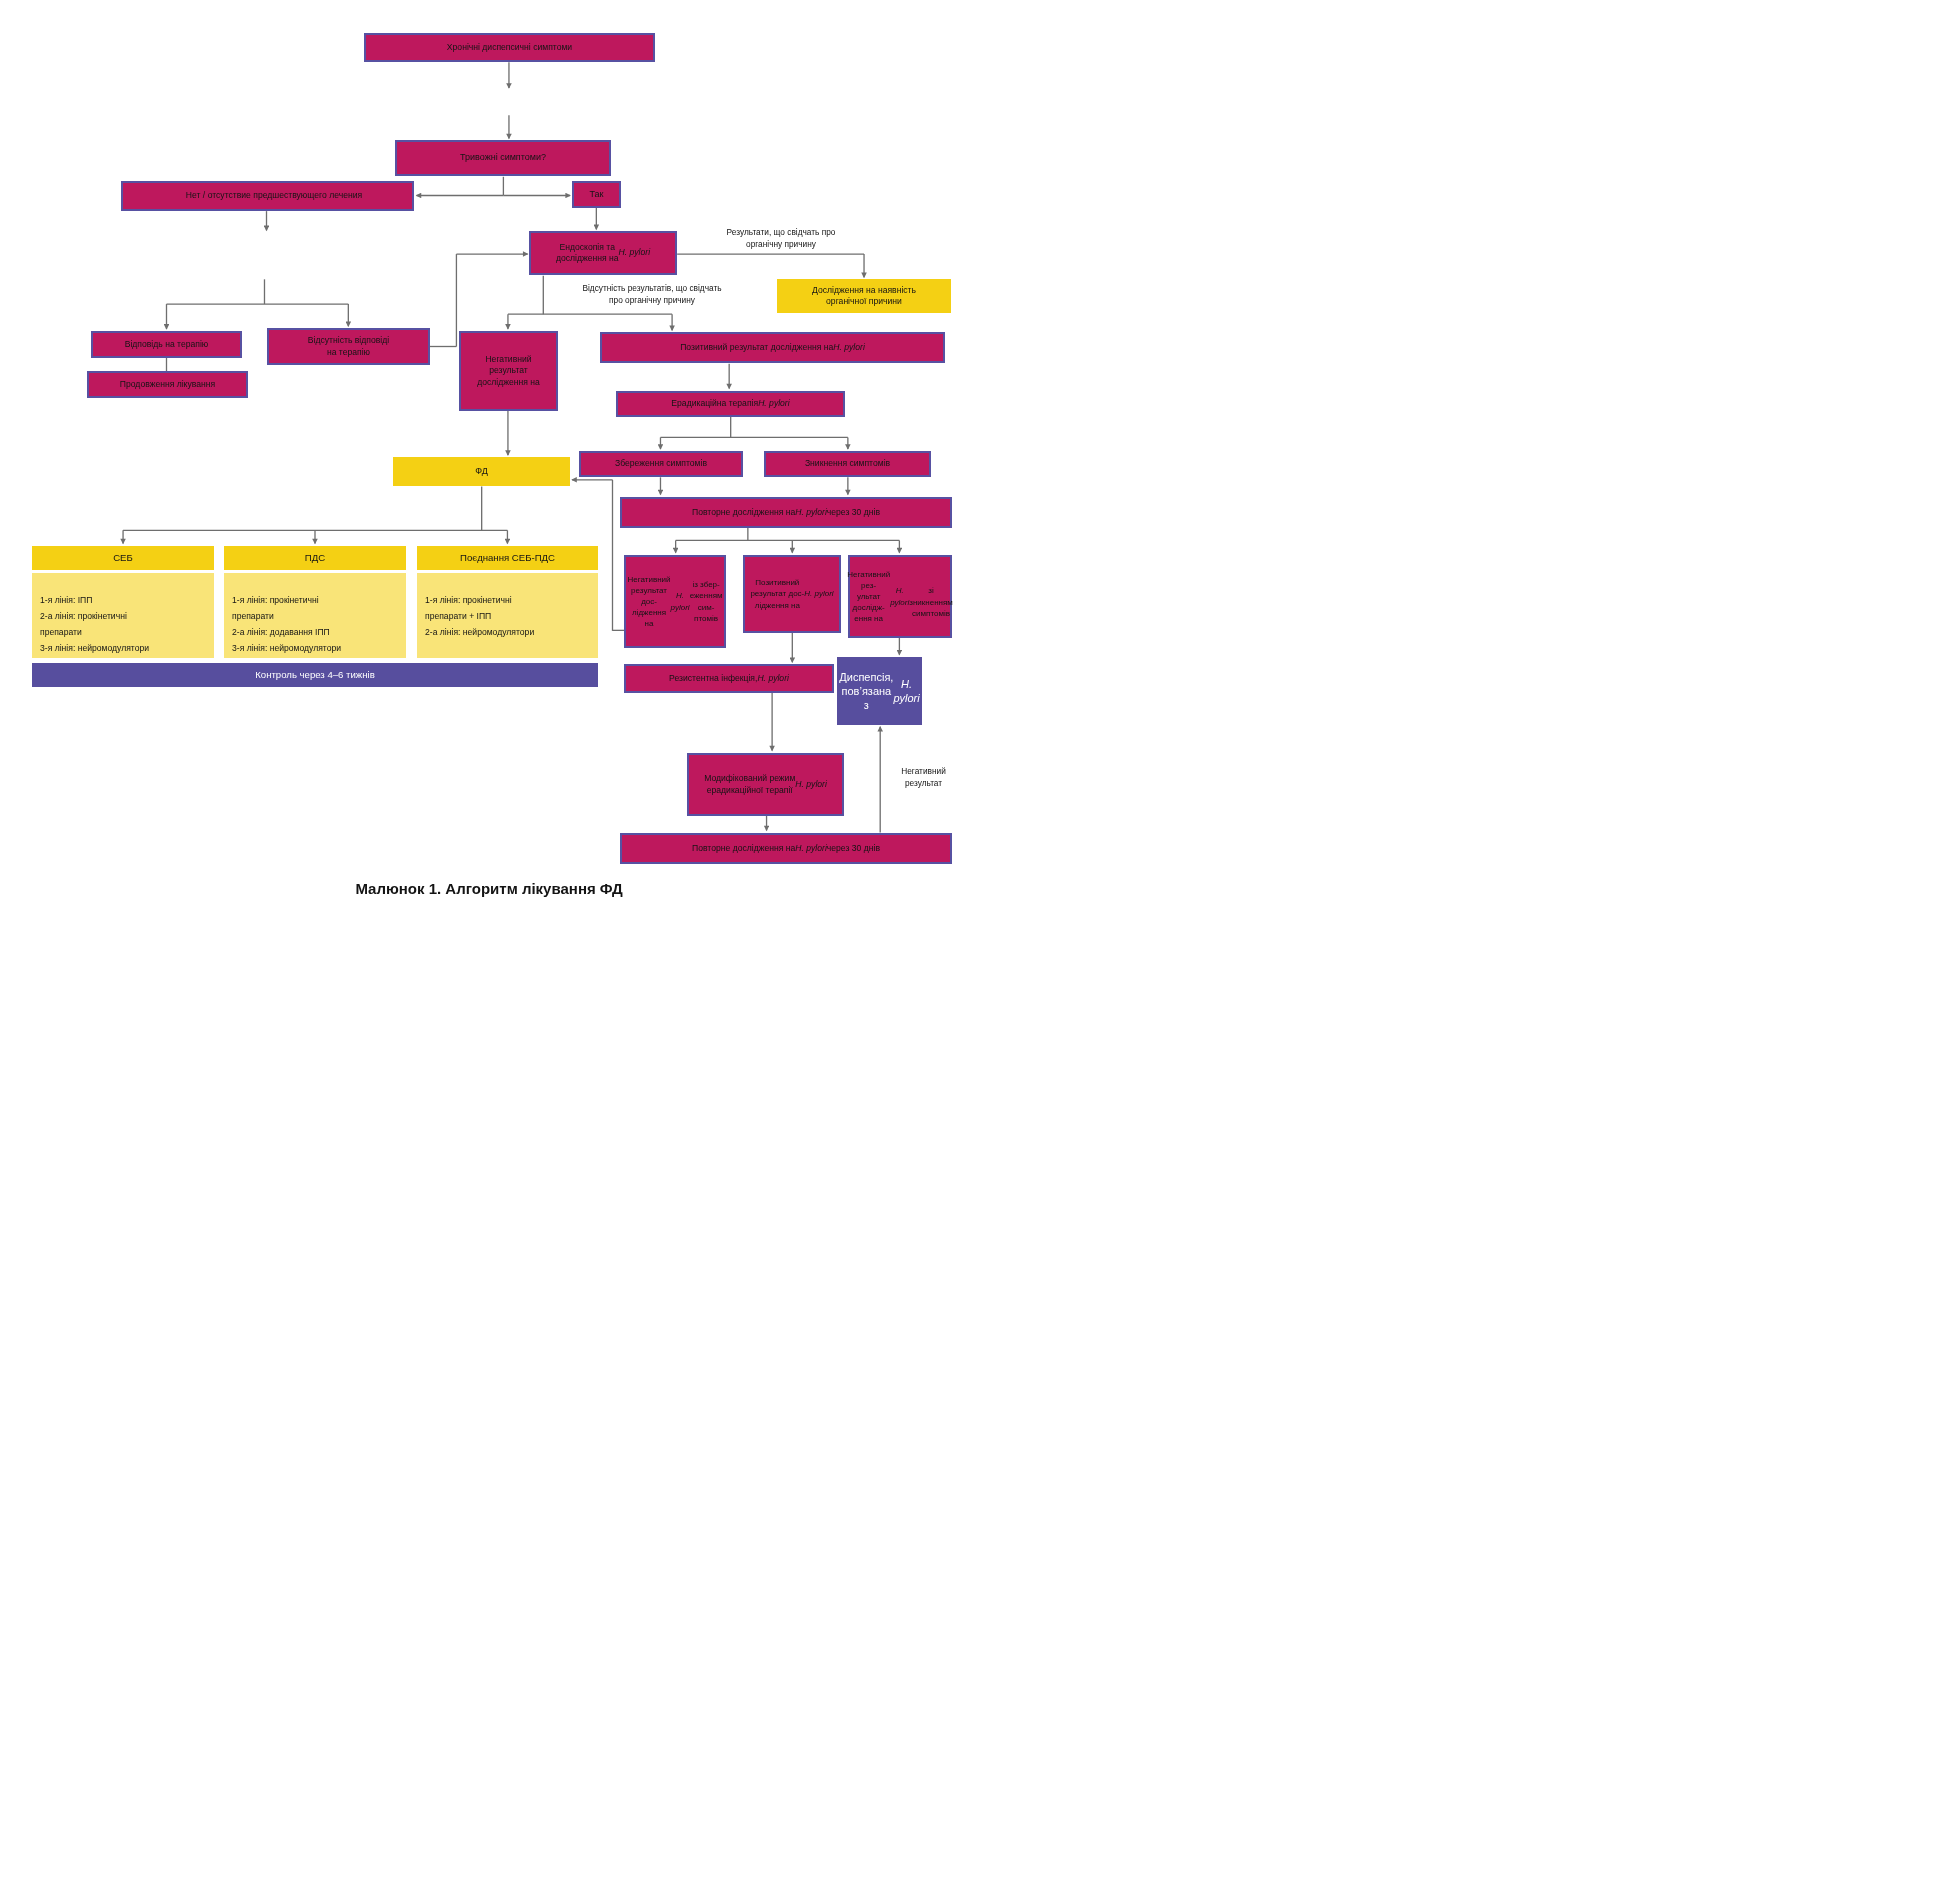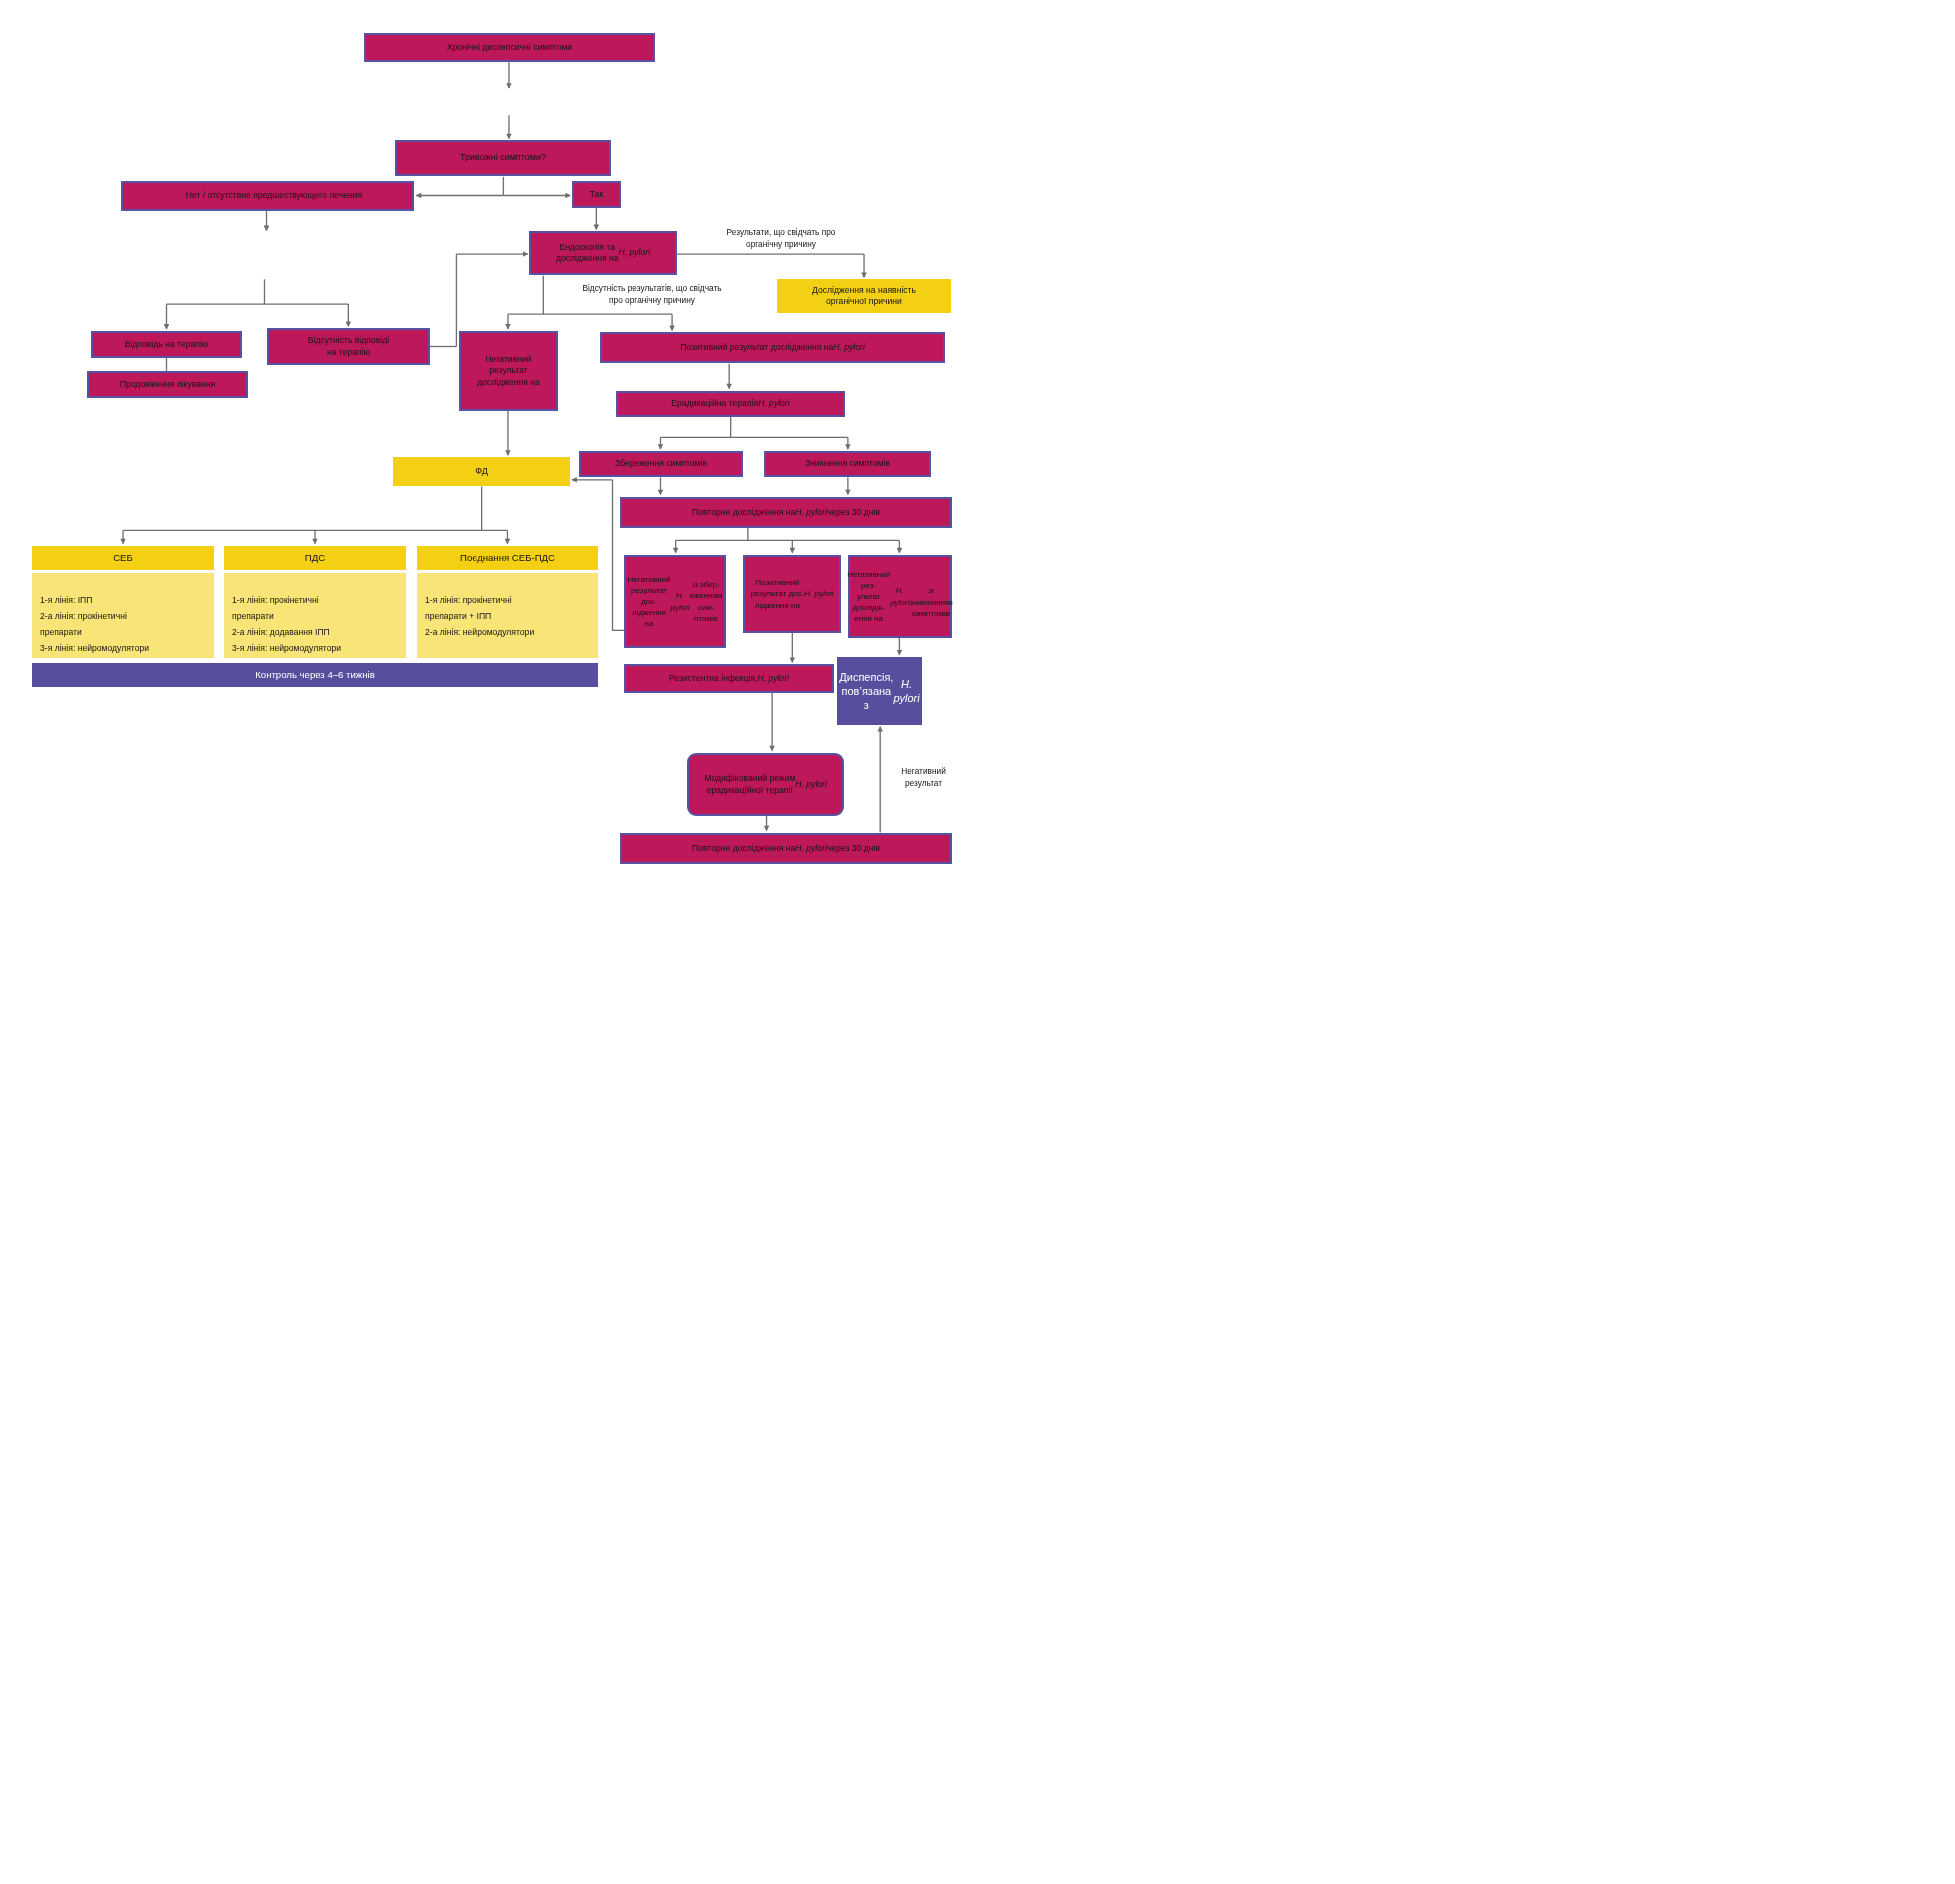--- a/index.html
+++ b/index.html
@@ -42,21 +42,21 @@
   .n-negC{left:848px;top:555px;width:104px;height:83px;}
   .n-sebh{left:32px;top:546px;width:182px;height:24px;}
   .n-pdsh{left:224px;top:546px;width:182px;height:24px;}
   .n-comboh{left:417px;top:546px;width:181px;height:24px;}
   .n-sebb{left:32px;top:573px;width:182px;height:85px;}
   .n-pdsb{left:224px;top:573px;width:182px;height:85px;}
   .n-combob{left:417px;top:573px;width:181px;height:85px;}
   .n-control{left:32px;top:663px;width:566px;height:24px;}
   .n-resistant{left:624px;top:664px;width:210px;height:29px;}
   .n-dyspepsia{left:837px;top:657px;width:85px;height:68px;font-size:11px;}
-  .n-modified{left:687px;top:753px;width:157px;height:63px;border-radius:9px;}
+  .n-modified{left:687px;top:753px;width:157px;height:63px;}
   .n-retest2{left:620px;top:833px;width:332px;height:31px;}
   .l-organic{left:700px;top:226px;width:162px;}
   .l-noorganic{left:551px;top:282px;width:202px;}
   .l-negative{left:883px;top:765px;width:81px;}
 </style>
 </head>
 <body>
 
 <div class="canvas">
 
@@ -180,14 +180,15 @@
 <i>H. pylori</i></div>
   <div class="node n-retest2">Повторне дослідження на <i>H. pylori</i> через 30 днів</div>
 
   <div class="lbl l-organic">Результати, що свідчать про
 органічну причину</div>
   <div class="lbl l-noorganic">Відсутність результатів, що свідчать
 про органічну причину</div>
   <div class="lbl l-negative">Негативний
 результат</div>
 
+  <div class="caption">Малюнок 1. Алгоритм лікування ФД</div>
 </div>
 
 
 </body></html>

